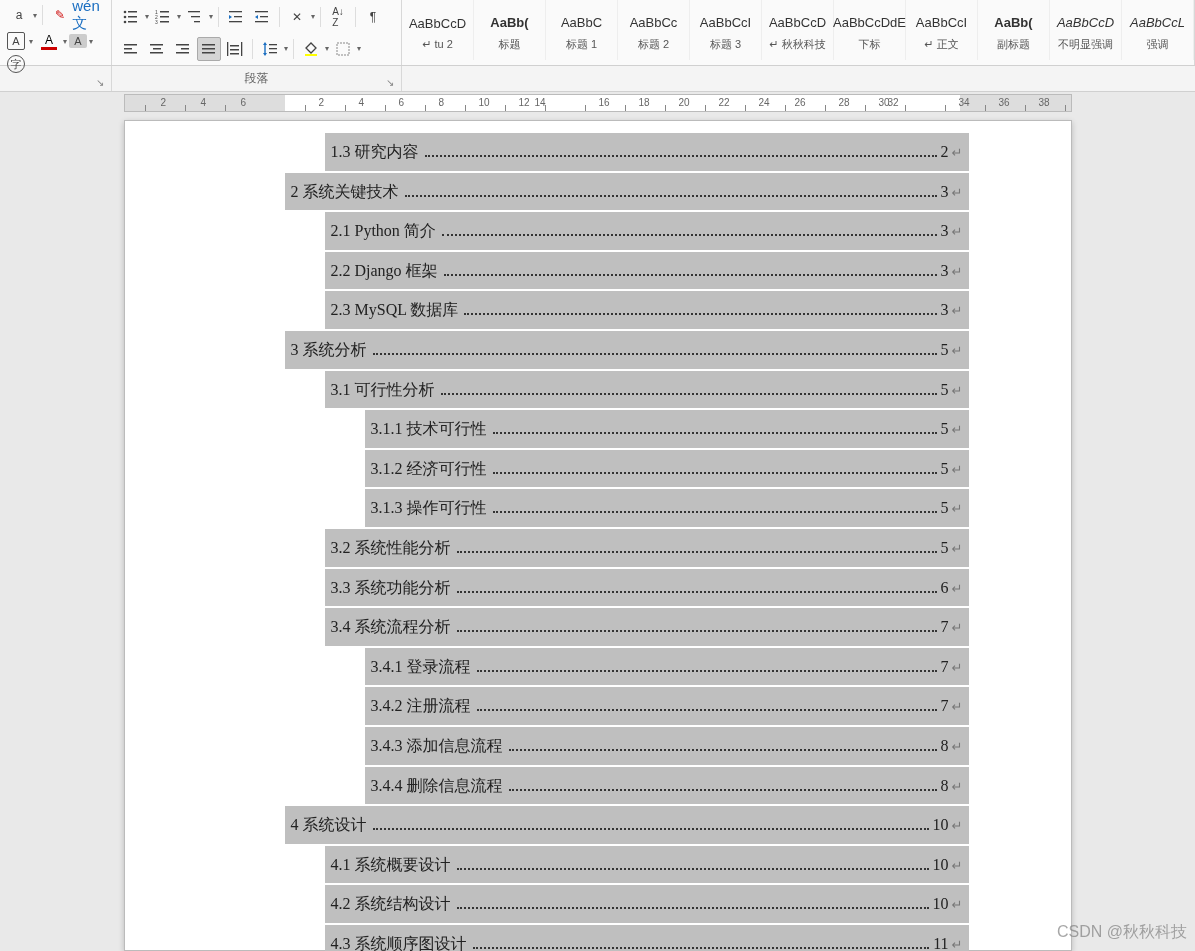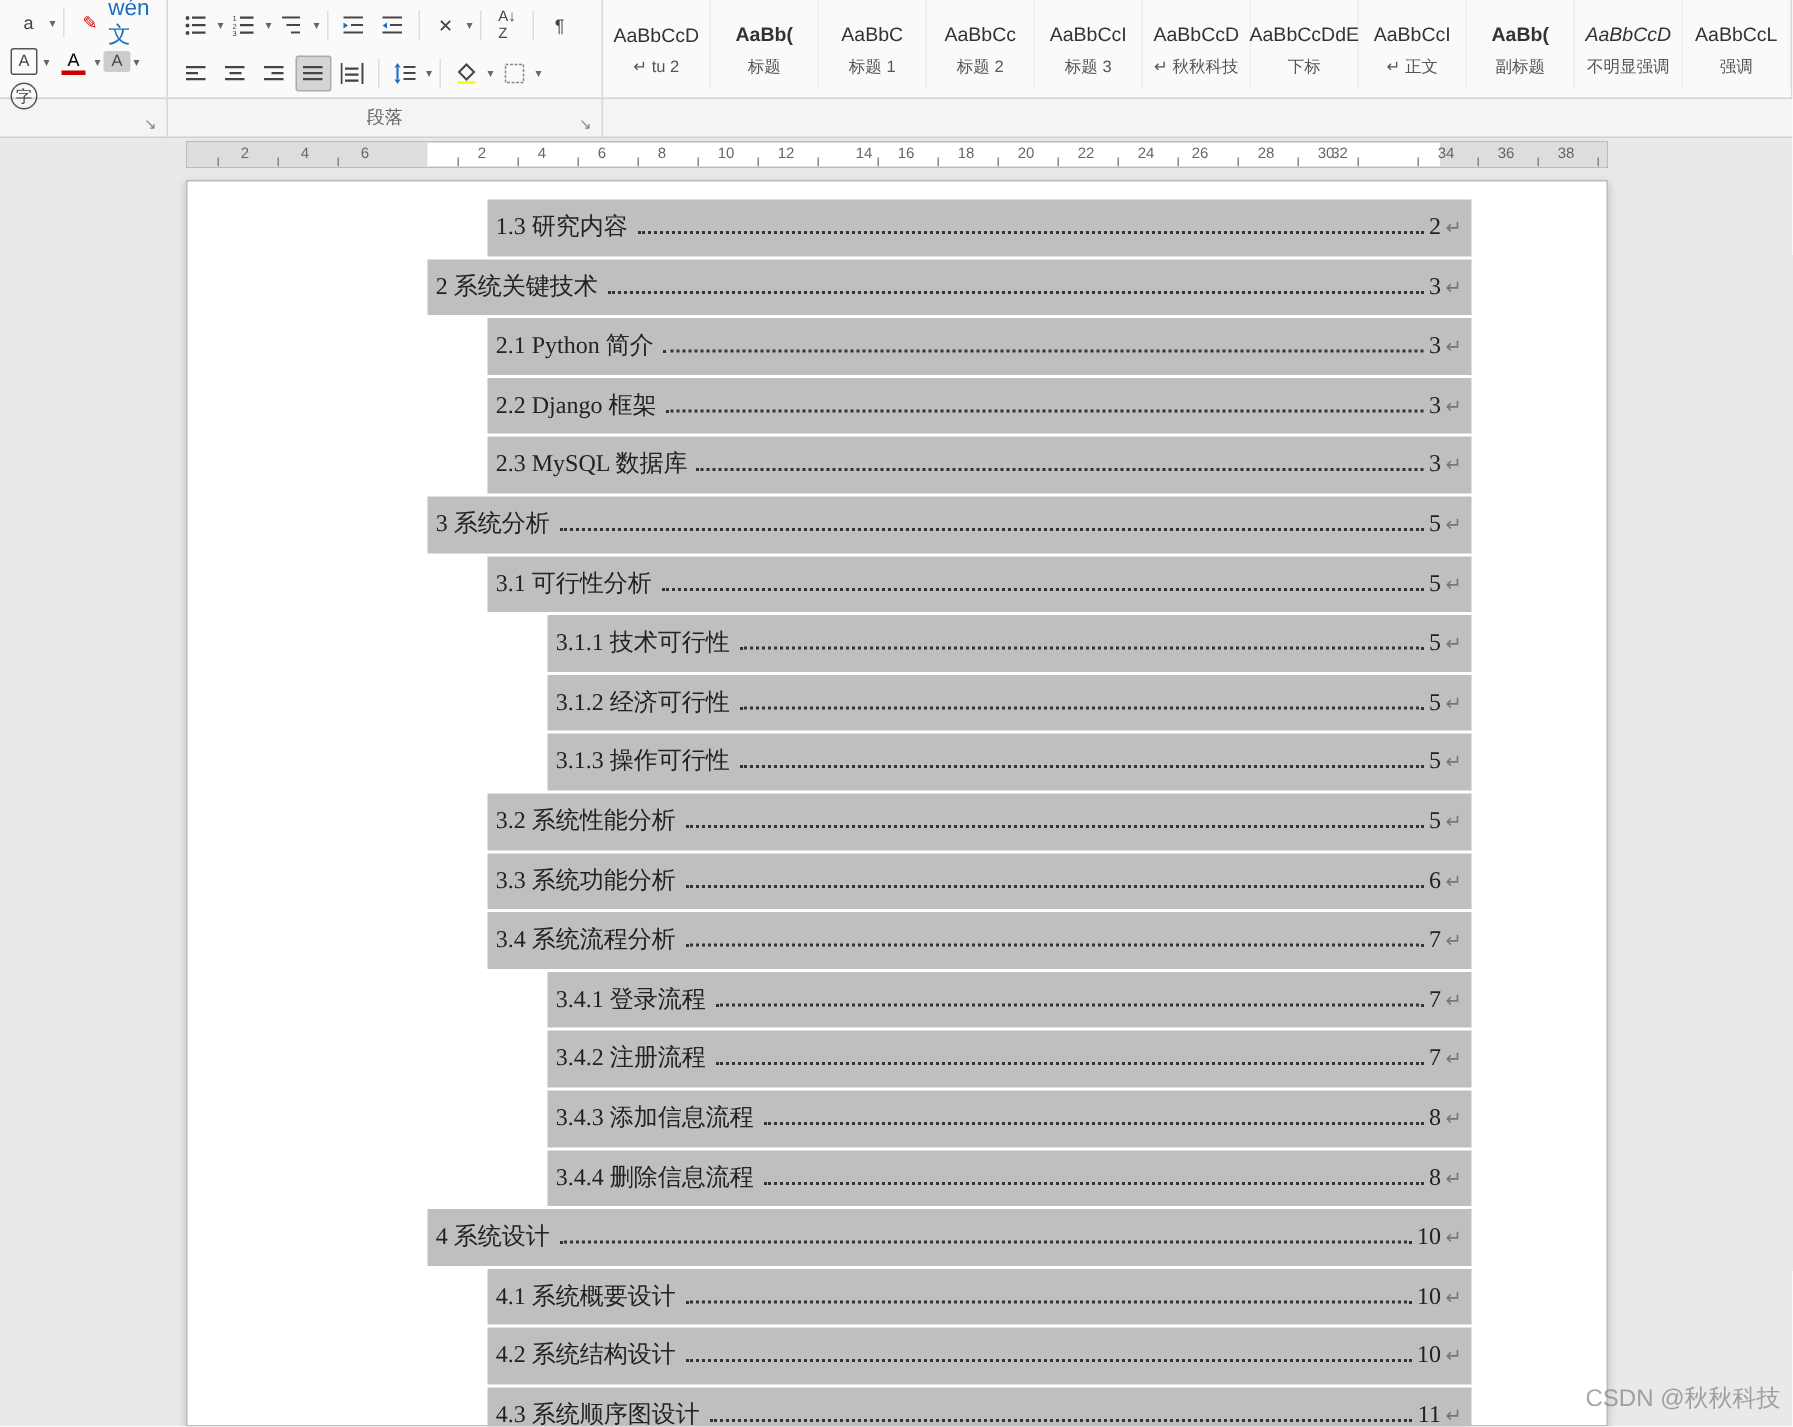--- a/index.html
+++ b/index.html
@@ -100,21 +100,21 @@
     padding: 10px 90px 10px 160px;
     font-family: "SimSun","宋体", serif;
     font-size: 16px;
     color: #222;
     position: relative;
   }
   .toc-line {
     display: flex;
     align-items: baseline;
     background: #bfbfbf;
-    margin: 2px 0;
+    margin: 2px 12px;
     padding: 6px 6px 6px 6px;
     line-height: 1.6;
     white-space: nowrap;
     position: relative;
   }
   .indent-0 { margin-left: 0; }
   .indent-1 { margin-left: 40px; }
   .indent-2 { margin-left: 80px; }
   .toc-fill {
     flex: 1;
@@ -321,21 +321,21 @@
         </div>
         <div class="style-item">
           <div class="style-preview" style="font-weight: 900;">AaBb(</div>
           <div class="style-name">副标题</div>
         </div>
         <div class="style-item">
           <div class="style-preview" style="font-style: italic;">AaBbCcD</div>
           <div class="style-name">不明显强调</div>
         </div>
         <div class="style-item">
-          <div class="style-preview" style="">AaBbCcL</div>
+          <div class="style-preview" style="font-style: italic;">AaBbCcL</div>
           <div class="style-name">强调</div>
         </div>
       </div>
   </div>
 </div>
 
 <div class="caption-row">
   <div class="caption-cell" style="width:112px">
     <span class="launcher">↘</span>
   </div>
@@ -360,21 +360,21 @@
       <span class="ruler-num" style="left:234px">4</span>
       <span class="ruler-mark" style="left:220px"></span>
       <span class="ruler-num" style="left:274px">6</span>
       <span class="ruler-mark" style="left:260px"></span>
       <span class="ruler-num" style="left:314px">8</span>
       <span class="ruler-mark" style="left:300px"></span>
       <span class="ruler-num" style="left:354px">10</span>
       <span class="ruler-mark" style="left:340px"></span>
       <span class="ruler-num" style="left:394px">12</span>
       <span class="ruler-mark" style="left:380px"></span>
-      <span class="ruler-num" style="left:446px">14</span>
+      <span class="ruler-num" style="left:410px">14</span>
       <span class="ruler-mark" style="left:420px"></span>
       <span class="ruler-num" style="left:474px">16</span>
       <span class="ruler-mark" style="left:460px"></span>
       <span class="ruler-num" style="left:514px">18</span>
       <span class="ruler-mark" style="left:500px"></span>
       <span class="ruler-num" style="left:554px">20</span>
       <span class="ruler-mark" style="left:540px"></span>
       <span class="ruler-num" style="left:594px">22</span>
       <span class="ruler-mark" style="left:580px"></span>
       <span class="ruler-num" style="left:634px">24</span>

